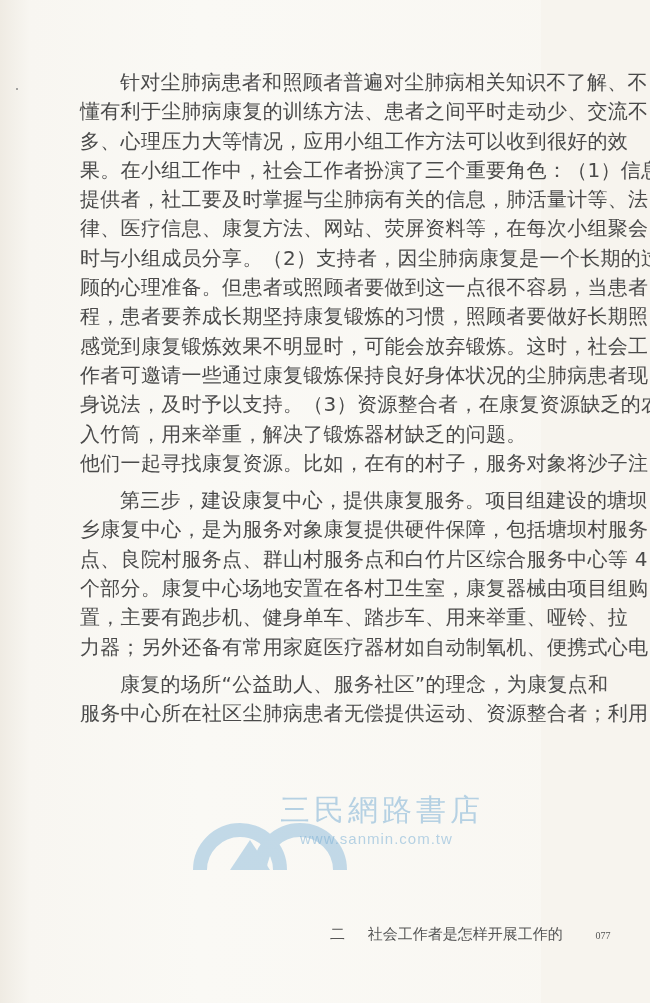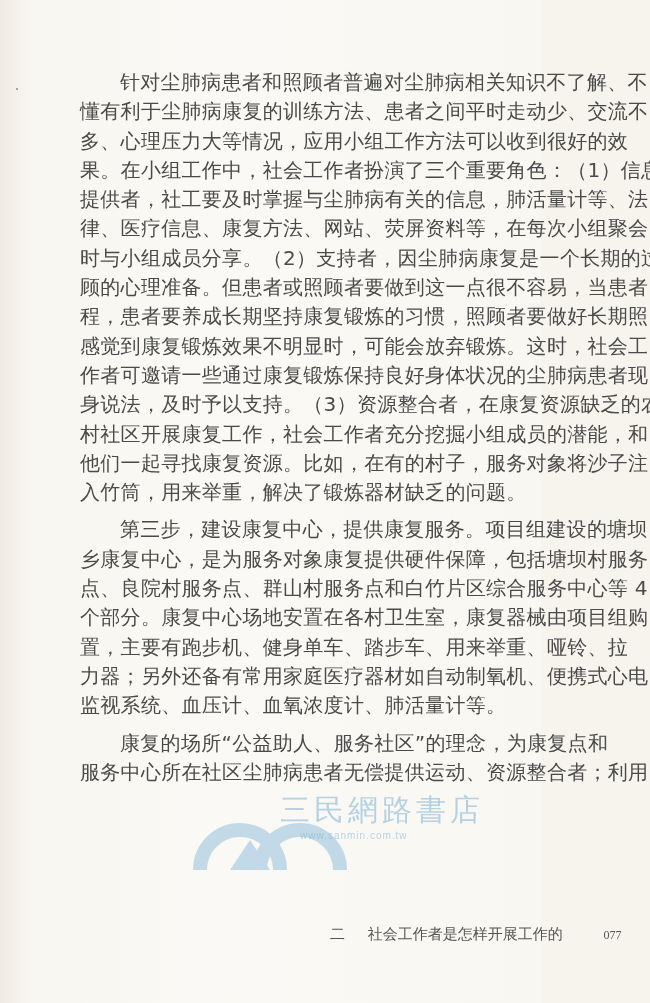--- a/index.html
+++ b/index.html
@@ -23,35 +23,35 @@
     .line { display: block; white-space: nowrap; height: 29.3px; text-align: justify; text-align-last: justify; }
     .line.last { text-align-last: left; }
     .line.indent { padding-left: 40px; }
     .gap { height: 8px; }
     .footer {
       position: absolute; top: 925px; left: 330px;
       font-size: 15px; color: #555;
       white-space: nowrap;
     }
     .footer .chap { margin-right: 18px; }
-    .footer .pageno { margin-left: 36px; font-family: "Liberation Serif", serif; font-size: 12px; }
+    .footer .pageno { margin-left: 28px; font-family: "Liberation Serif", serif; font-size: 10px; }
     .watermark {
       position: absolute; left: 190px; top: 800px; width: 260px; height: 70px;
       opacity: 0.35; pointer-events: none;
     }
     .wm-text {
       position: absolute; left: 280px; top: 790px;
       color: #7fb2d6; opacity: 0.55;
       font-family: "DejaVu Serif", serif; font-size: 30px; letter-spacing: 4px;
       white-space: nowrap;
     }
     .wm-url {
       position: absolute; left: 300px; top: 830px;
       color: #7fb2d6; opacity: 0.55;
-      font-family: "Liberation Sans", sans-serif; font-size: 10px; letter-spacing: 1px;
+      font-family: "Liberation Sans", sans-serif; font-size: 15px; letter-spacing: 1px;
     }
     .dot { position: absolute; left: 16px; top: 88px; width: 2px; height: 2px; background: #888; border-radius: 1px; }
   </style>
 </head>
 <body>
 
 <div class="page">
   <div class="dot"></div>
 
   <div class="body-text">
@@ -62,34 +62,32 @@
       <span class="line">多、心理压力大等情况，应用小组工作方法可以收到很好的效</span>
       <span class="line">果。在小组工作中，社会工作者扮演了三个重要角色：（1）信息</span>
       <span class="line">提供者，社工要及时掌握与尘肺病有关的信息，肺活量计等、法</span>
       <span class="line">律、医疗信息、康复方法、网站、荧屏资料等，在每次小组聚会</span>
       <span class="line">时与小组成员分享。（2）支持者，因尘肺病康复是一个长期的过</span>
       <span class="line">顾的心理准备。但患者或照顾者要做到这一点很不容易，当患者</span>
       <span class="line">程，患者要养成长期坚持康复锻炼的习惯，照顾者要做好长期照</span>
       <span class="line">感觉到康复锻炼效果不明显时，可能会放弃锻炼。这时，社会工</span>
       <span class="line">作者可邀请一些通过康复锻炼保持良好身体状况的尘肺病患者现</span>
       <span class="line">身说法，及时予以支持。（3）资源整合者，在康复资源缺乏的农</span>
-      <span class="line">村社区开展康复工作，社会工作者充分挖掘小组成员的潜能，和</span>
+      <span class="line last">入竹筒，用来举重，解决了锻炼器材缺乏的问题。</span>
       <span class="line">他们一起寻找康复资源。比如，在有的村子，服务对象将沙子注</span>
-      <span class="line last">入竹筒，用来举重，解决了锻炼器材缺乏的问题。</span>
     </div>
     <div class="gap"></div>
 
     <div>
       <span class="line indent">第三步，建设康复中心，提供康复服务。项目组建设的塘坝</span>
       <span class="line">乡康复中心，是为服务对象康复提供硬件保障，包括塘坝村服务</span>
       <span class="line">点、良院村服务点、群山村服务点和白竹片区综合服务中心等 4</span>
       <span class="line">个部分。康复中心场地安置在各村卫生室，康复器械由项目组购</span>
       <span class="line">置，主要有跑步机、健身单车、踏步车、用来举重、哑铃、拉</span>
       <span class="line">力器；另外还备有常用家庭医疗器材如自动制氧机、便携式心电</span>
-      <span class="line last">监视系统、血压计、血氧浓度计、肺活量计等。</span>
     </div>
     <div class="gap"></div>
 
     <div>
       <span class="line indent">康复的场所“公益助人、服务社区”的理念，为康复点和</span>
       <span class="line">服务中心所在社区尘肺病患者无偿提供运动、资源整合者；利用</span>
     </div>
   </div>
 
   <svg class="watermark" viewBox="0 0 260 70">

